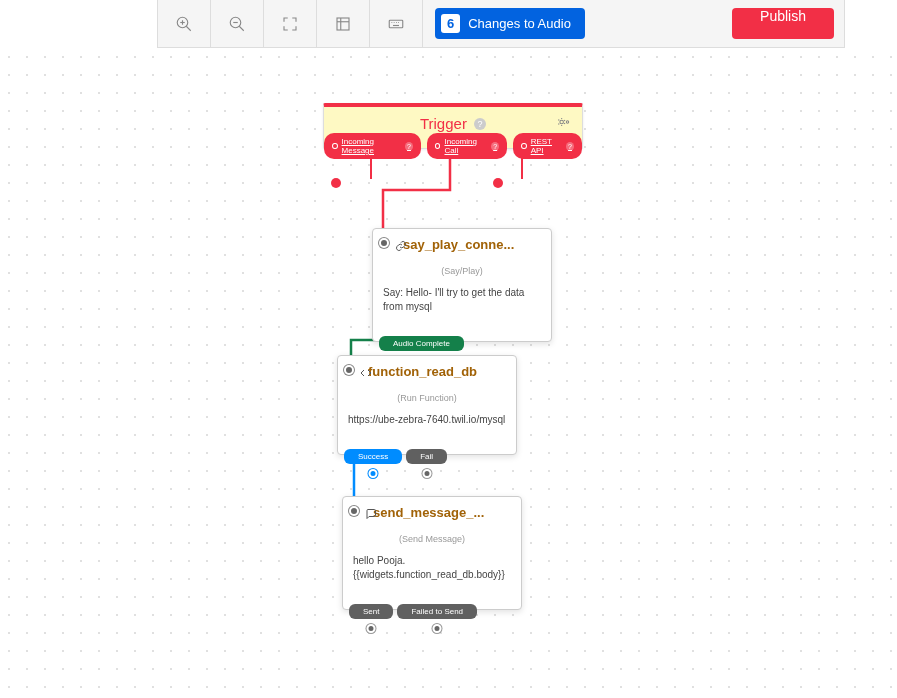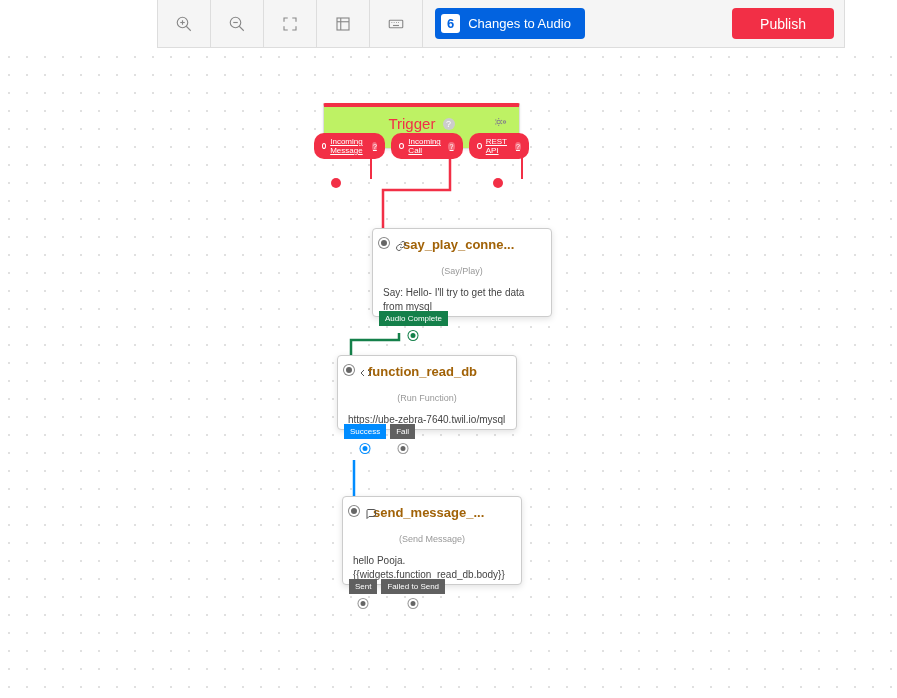--- a/index.html
+++ b/index.html
@@ -8,45 +8,45 @@
 
 .canvas { position: absolute; top: 48px; left: 0; right: 0; bottom: 0; background-image: radial-gradient(circle, #e0e0e0 1px, transparent 1px); background-size: 18px 18px; }
 
 
 .toolbar { position: absolute; top: 0; left: 157px; width: 688px; height: 48px; background: #f5f5f5; border: 1px solid #ddd; border-top: none; display: flex; align-items: stretch; z-index: 10; }
 .tool-btn { width: 53px; display: flex; align-items: center; justify-content: center; border-right: 1px solid #ddd; cursor: pointer; color: #888; }
 .tool-btn svg { width: 18px; height: 18px; }
 .changes-btn { margin: 8px 0 8px 12px; background: #0263E0; color: #fff; border-radius: 4px; padding: 0 14px 0 6px; display: flex; align-items: center; gap: 8px; font-size: 13px; cursor: pointer; }
 .changes-badge { background: #fff; color: #0263E0; font-weight: 700; font-size: 13px; padding: 2px 6px; border-radius: 3px; }
 .spacer { flex: 1; }
-.publish-btn { margin: 8px 10px; background: #F22F46; color: #fff; border-radius: 4px; padding: 0 28px; display: flex; align-items: center; font-size: 14px; cursor: pointer; }
-
-
-.trigger { position: absolute; left: 323px; top: 103px; width: 197px; background: #bef264; border: 1px solid #ddd; border-top: 4px solid #F22F46; border-radius: 2px; box-shadow: 0 1px 3px rgba(0,0,0,0.08); }
+.publish-btn { margin: 8px 10px; background: #F22F46; color: #fff; border-radius: 4px; padding: 0 28px; display: flex; align-items: flex-start; font-size: 14px; cursor: pointer; }
+
+
+.trigger { position: absolute; left: 323px; top: 103px; width: 260px; background: #fef9c3; border: 1px solid #ddd; border-top: 4px solid #F22F46; border-radius: 2px; box-shadow: 0 1px 3px rgba(0,0,0,0.08); }
 .trigger-title { text-align: center; padding: 8px 0 16px; color: #F22F46; font-size: 15px; font-weight: 500; position: relative; }
 .trigger-help { display: inline-block; width: 12px; height: 12px; border-radius: 50%; background: #ccc; color: #fff; font-size: 9px; line-height: 12px; margin-left: 3px; vertical-align: 2px; }
 .trigger-gear { position: absolute; right: 10px; top: 8px; color: #888; cursor: pointer; }
 .trigger-outputs { position: absolute; bottom: -11px; left: 0; right: 0; display: flex; justify-content: center; gap: 6px; }
 .trig-out { background: #F22F46; color: #fff; font-size: 8px; padding: 4px 8px; border-radius: 10px; display: flex; align-items: center; gap: 4px; cursor: pointer; text-decoration: underline; }
 .trig-out-dot { width: 6px; height: 6px; border: 1px solid #fff; border-radius: 50%; }
 .trig-out-help { width: 9px; height: 9px; border-radius: 50%; background: rgba(255,255,255,0.3); font-size: 7px; text-align: center; line-height: 9px; }
 
 
 .hang-dot { position: absolute; width: 10px; height: 10px; border-radius: 50%; background: #F22F46; }
 
 
 .widget { position: absolute; width: 180px; background: #fff; border: 1px solid #ccc; border-radius: 4px; box-shadow: 0 2px 6px rgba(0,0,0,0.12); }
 .widget-head { padding: 8px 10px 2px; position: relative; }
 .widget-title { font-size: 13px; font-weight: 600; color: #a16207; white-space: nowrap; overflow: hidden; text-overflow: ellipsis; padding-left: 20px; }
 .widget-type { text-align: center; font-size: 9px; color: #999; margin-top: 14px; }
 .widget-icon { position: absolute; left: 22px; top: 9px; color: #555; }
 .widget-port-in { position: absolute; left: 6px; top: 9px; width: 10px; height: 10px; border-radius: 50%; background: #666; border: 2px solid #fff; box-shadow: 0 0 0 1px #888; }
-.widget-body { padding: 8px 10px 2px; font-size: 10px; color: #444; line-height: 1.4; word-break: break-word; }
+.widget-body { padding: 8px 10px 27px; font-size: 10px; color: #444; line-height: 1.4; word-break: break-word; }
 .widget-outputs { position: absolute; bottom: -10px; left: 6px; display: flex; gap: 4px; }
-.w-out { font-size: 8px; color: #fff; padding: 3px 6px; border-radius: 0; cursor: pointer; position: relative; }
+.w-out { font-size: 8px; color: #fff; padding: 3px 14px; border-radius: 6px; cursor: pointer; position: relative; }
 .w-out-green { background: #14804A; }
 .w-out-blue { background: #008CFF; }
 .w-out-grey { background: #606060; }
 .w-out-port { position: absolute; left: 50%; transform: translateX(-50%); bottom: -14px; width: 9px; height: 9px; border-radius: 50%; background: #666; border: 2px solid #fff; box-shadow: 0 0 0 1px #999; }
 .w-out-port.blue { background: #008CFF; box-shadow: 0 0 0 1px #008CFF; }
 .w-out-port.green { background: #14804A; box-shadow: 0 0 0 1px #14804A; }
 
 
 svg.connectors { position: absolute; top: 0; left: 0; width: 897px; height: 698px; pointer-events: none; }
 </style>

